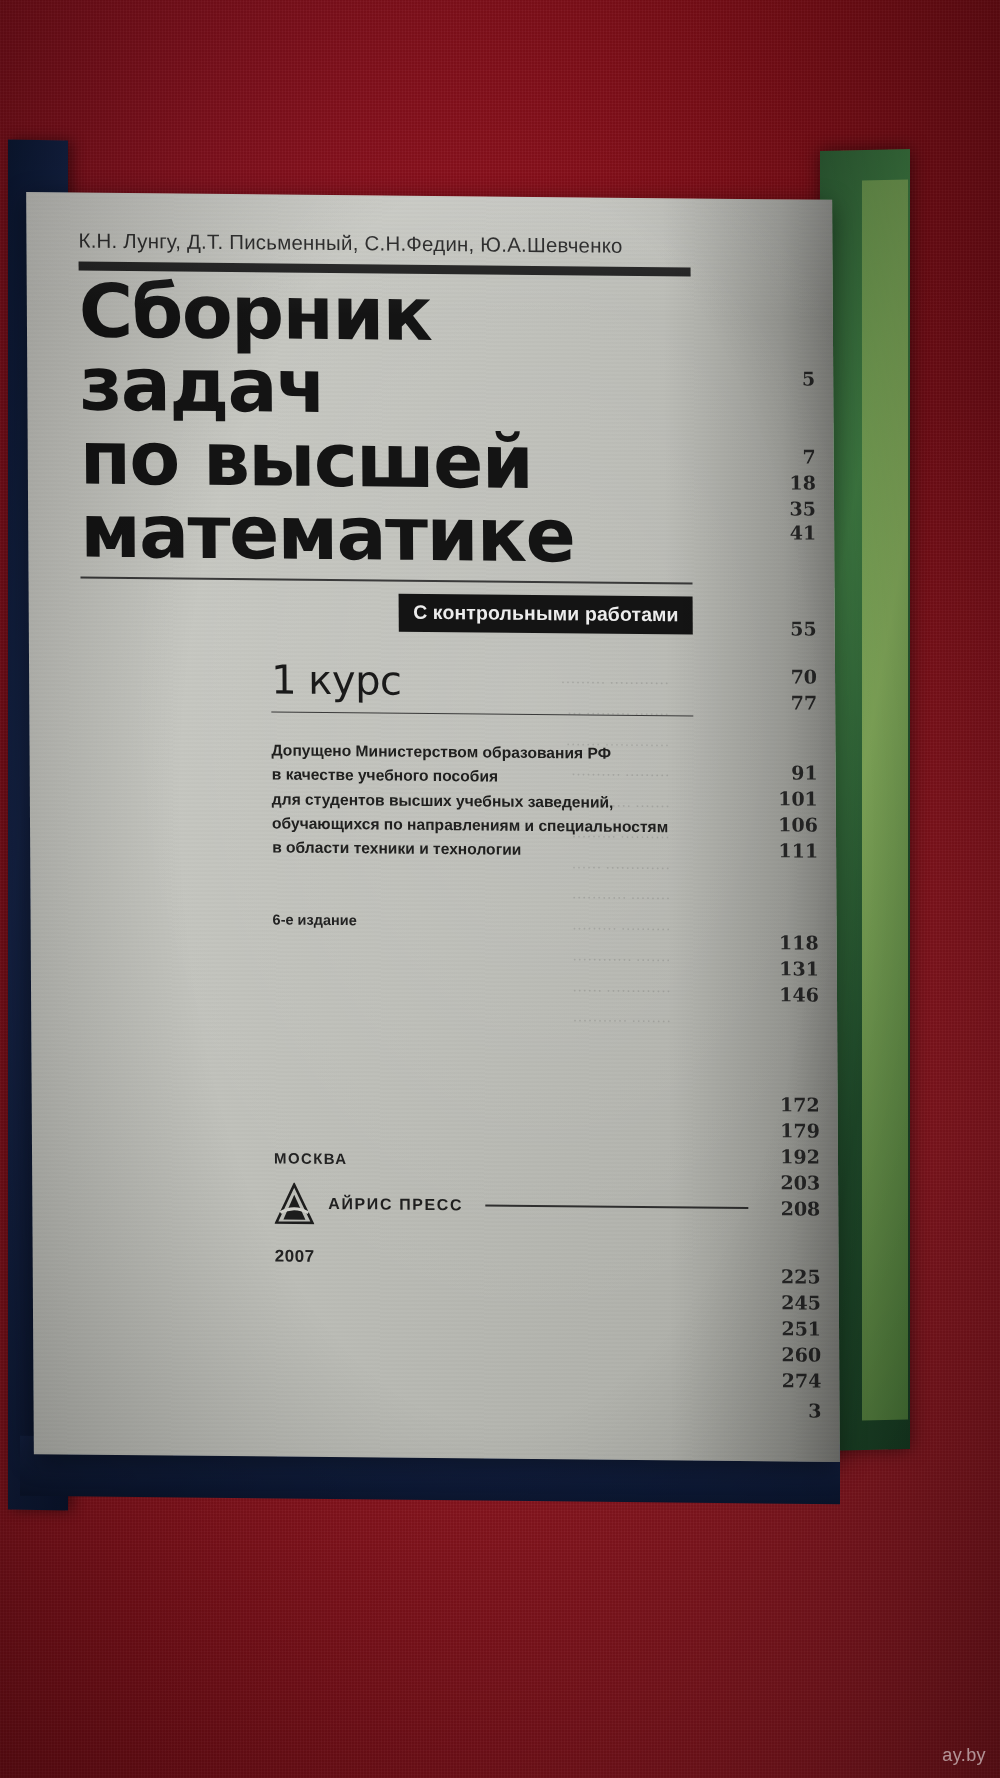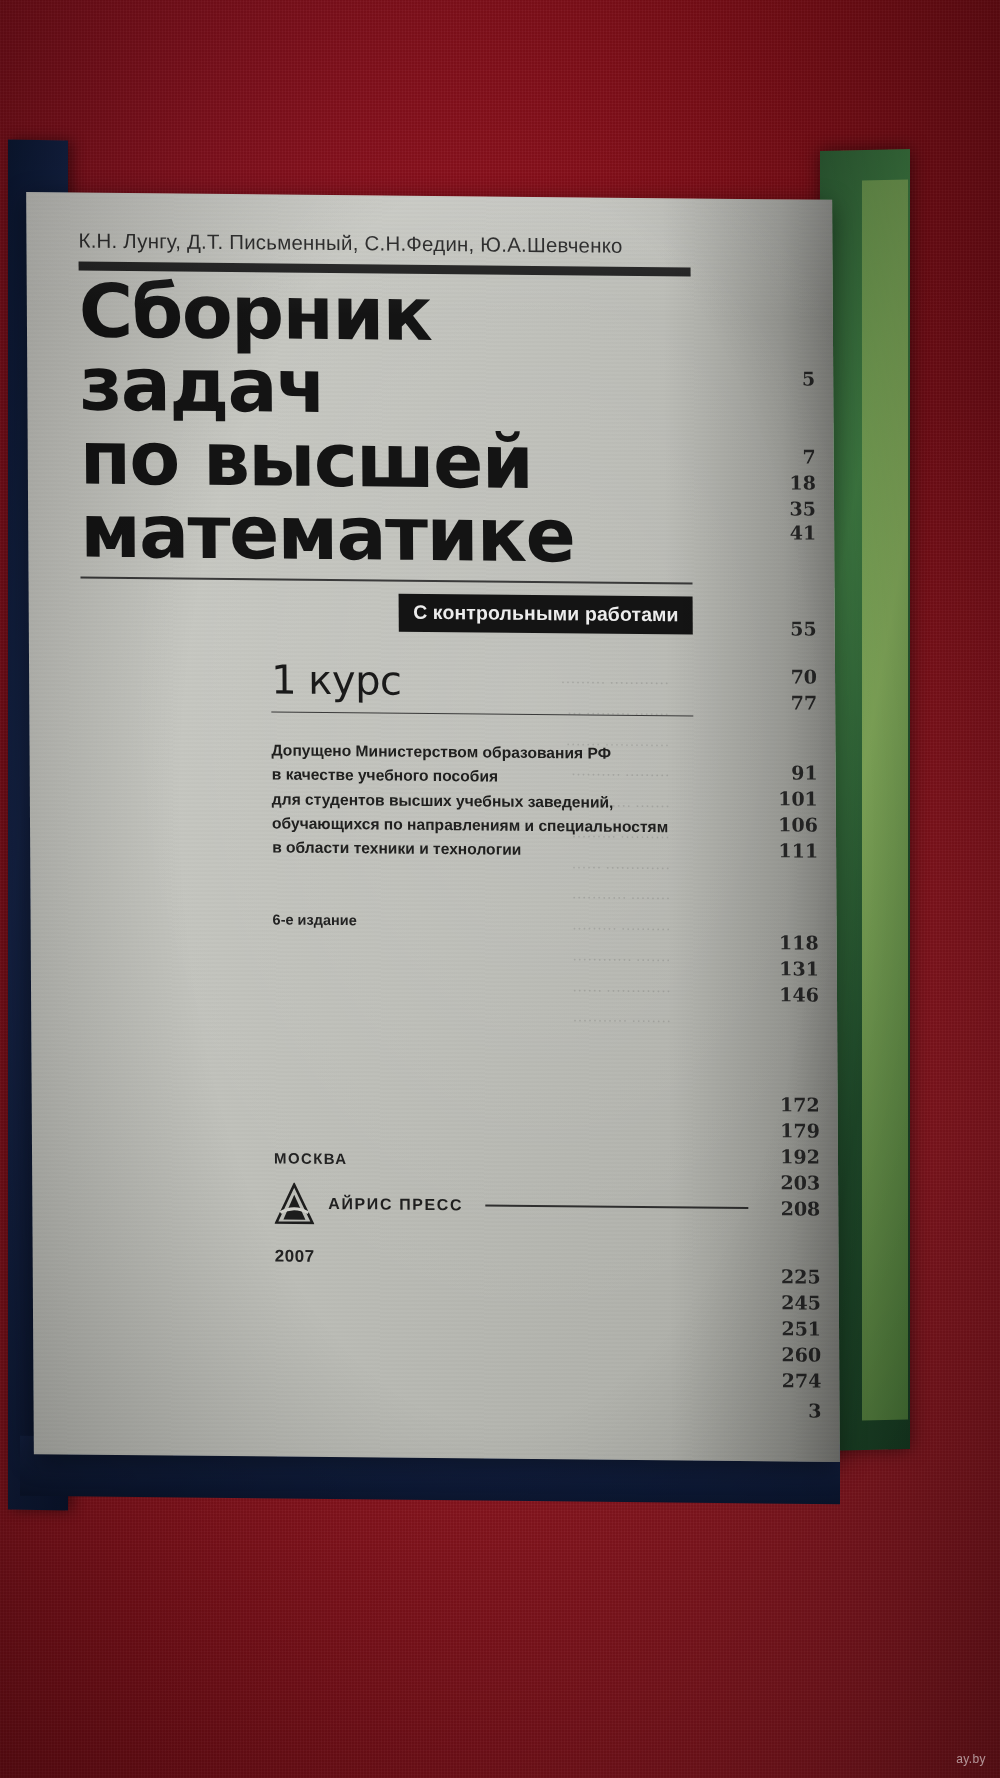--- a/index.html
+++ b/index.html
@@ -267,21 +267,21 @@
     line-height: 2.05;
     transform: scaleX(-1);
     pointer-events: none;
     font-family: "Liberation Serif", serif;
   }
 
   .watermark {
     position: absolute;
     right: 14px;
     bottom: 12px;
-    font-size: 12px;
+    font-size: 18px;
     color: rgba(255,255,255,0.55);
     letter-spacing: 0.4px;
   }
 </style>
 </head>
 <body>
 
 <div class="photo">
   <div class="fabric"></div>
 

